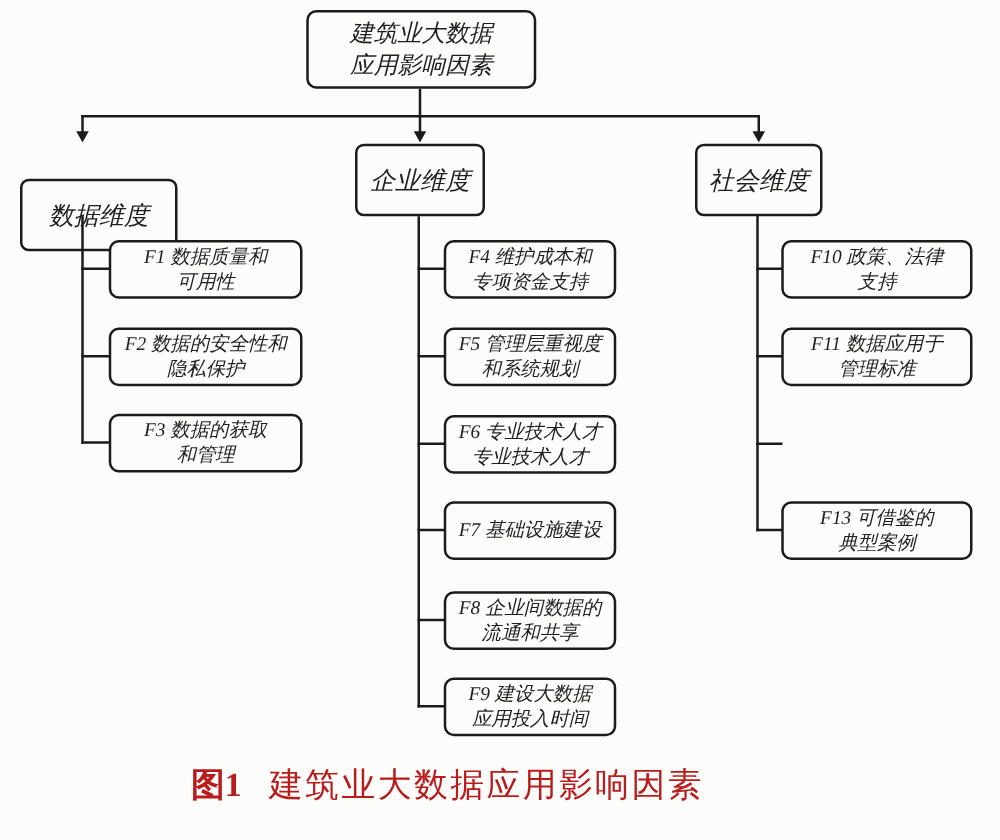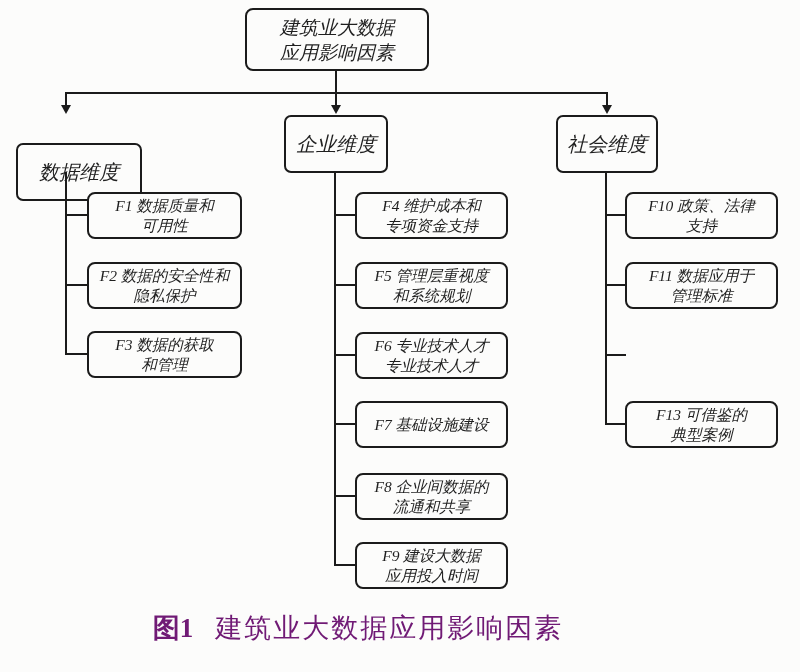--- a/index.html
+++ b/index.html
@@ -38,39 +38,39 @@
   }
   .dim-left{left:16px;width:126px;margin-top:28px;}
   .dim-mid{left:284px;width:104px;}
   .dim-right{left:556px;width:102px;}
   .factor{
     height:47px;
     border-radius:8px;
     font-size:15.5px;line-height:20px;
   }
   .col-left{left:87px;width:155px;}
-  .col-mid{left:355px;width:153px;}
+  .col-mid{left:355px;width:138px;}
   .col-right{left:625px;width:153px;justify-content:center;}
   .line{
     position:absolute;
     background:#1b1b1b;
   }
   .arrowhead{
     position:absolute;
     width:0;height:0;
     border-left:5px solid transparent;
     border-right:5px solid transparent;
     border-top:9px solid #1b1b1b;
   }
   .caption{
     position:absolute;
     left:0;top:610px;width:716px;
     text-align:center;
     font-size:27px;
-    color:#701a75;
+    color:#b91c1c;
   }
   .cap-prefix{font-weight:bold;margin-right:22px;}
   .cap-title{letter-spacing:2px;}
 </style>
 </head>
 <body>
 
 <div class="canvas">
 
   <div class="box root">

